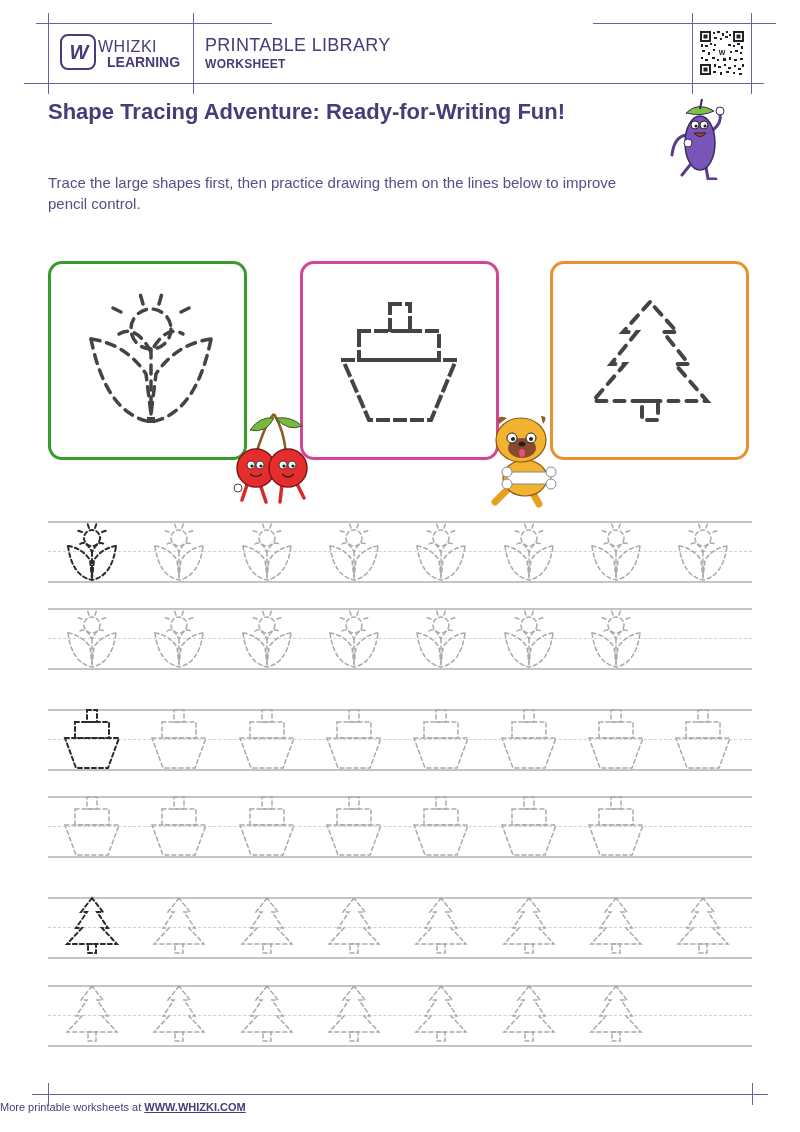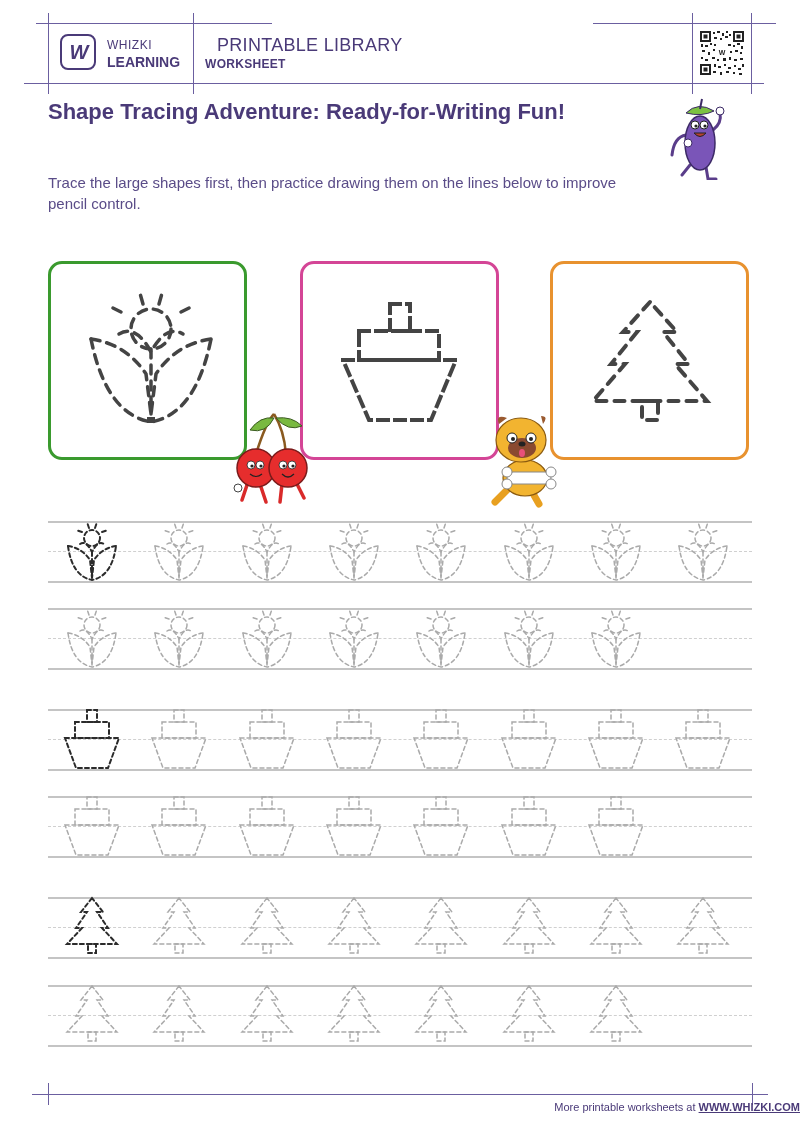--- a/index.html
+++ b/index.html
@@ -4,32 +4,32 @@
 <style>
   html, body { margin:0; padding:0; }
   body { width:800px; height:1132px; position:relative; background:#ffffff; overflow:hidden;
          font-family:"Liberation Sans", "DejaVu Sans", sans-serif; color:#4a3a78; }
   .abs { position:absolute; }
   .hline { position:absolute; height:1px; background:#6b5fa0; }
   .vline { position:absolute; width:1px; background:#6b5fa0; }
   .logo-box { position:absolute; left:60px; top:34px; width:36px; height:36px; border:2.5px solid #4a3a78;
               border-radius:8px; box-sizing:border-box; display:flex; align-items:center; justify-content:center; }
   .logo-box span { font-weight:900; font-style:italic; font-size:20px; color:#4a3a78; letter-spacing:-2px; }
-  .brand-top { position:absolute; left:107px; top:38px; font-size:12px; color:#4a3a78; letter-spacing:0.5px; }
+  .brand-top { position:absolute; left:98px; top:38px; font-size:16px; color:#4a3a78; letter-spacing:0.5px; }
   .brand-bot { position:absolute; left:107px; top:54px; font-size:14px; font-weight:bold; color:#4a3a78; }
-  .lib-top { position:absolute; left:217px; top:35px; font-size:18px; color:#4a3a78; letter-spacing:0.3px; }
+  .lib-top { position:absolute; left:205px; top:35px; font-size:18px; color:#4a3a78; letter-spacing:0.3px; }
   .lib-bot { position:absolute; left:205px; top:57px; font-size:12px; font-weight:bold; color:#4a3a78; letter-spacing:0.3px; }
   .qr { position:absolute; left:699px; top:30px; width:46px; height:46px; }
   .title { position:absolute; left:48px; top:96px; width:600px; font-size:22px; font-weight:bold; line-height:32px; color:#4a3a78; }
   .subtitle { position:absolute; left:48px; top:172px; width:600px; font-size:15px; line-height:21px; color:#5a4c88; }
   .card { position:absolute; top:261px; width:199px; height:199px; border:3px solid; border-radius:14px; box-sizing:border-box; background:#fff; }
   .card svg { position:absolute; left:0; top:0; }
   .rule-solid { position:absolute; left:48px; width:704px; height:1.5px; background:#c4c4c4; }
   .rule-dash { position:absolute; left:48px; width:704px; height:0; border-top:1.5px dashed #d0d0d0; }
-  .footer { position:absolute; left:0; top:1101px; width:800px; text-align:right; font-size:11px; color:#4a3a78; }
+  .footer { position:absolute; left:0; top:1101px; width:800px; text-align:left; font-size:11px; color:#4a3a78; }
   .footer a { font-weight:bold; color:#4a3a78; text-decoration:underline; }
   .shape { position:absolute; }
 </style>
 </head>
 <body>
 
 <div class="hline" style="left:36px; top:23px; width:236px;"></div>
 <div class="hline" style="left:593px; top:23px; width:183px;"></div>
 <div class="hline" style="left:24px; top:83px; width:740px;"></div>
 <div class="vline" style="left:48px; top:13px; height:81px;"></div>

